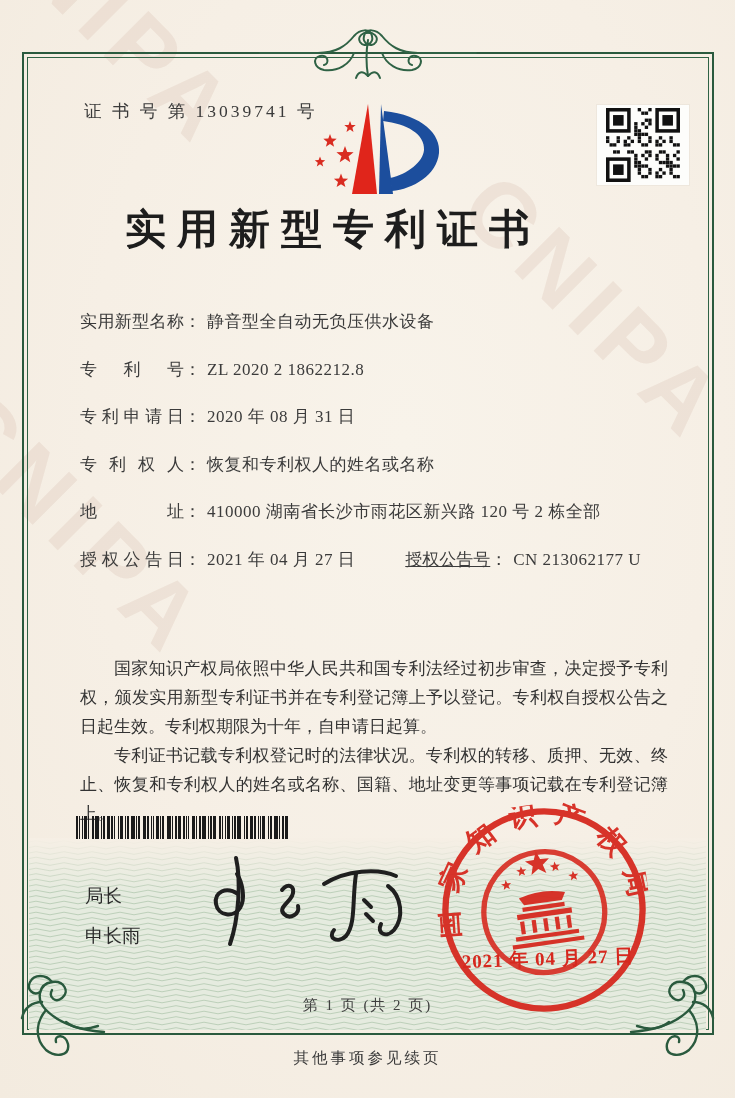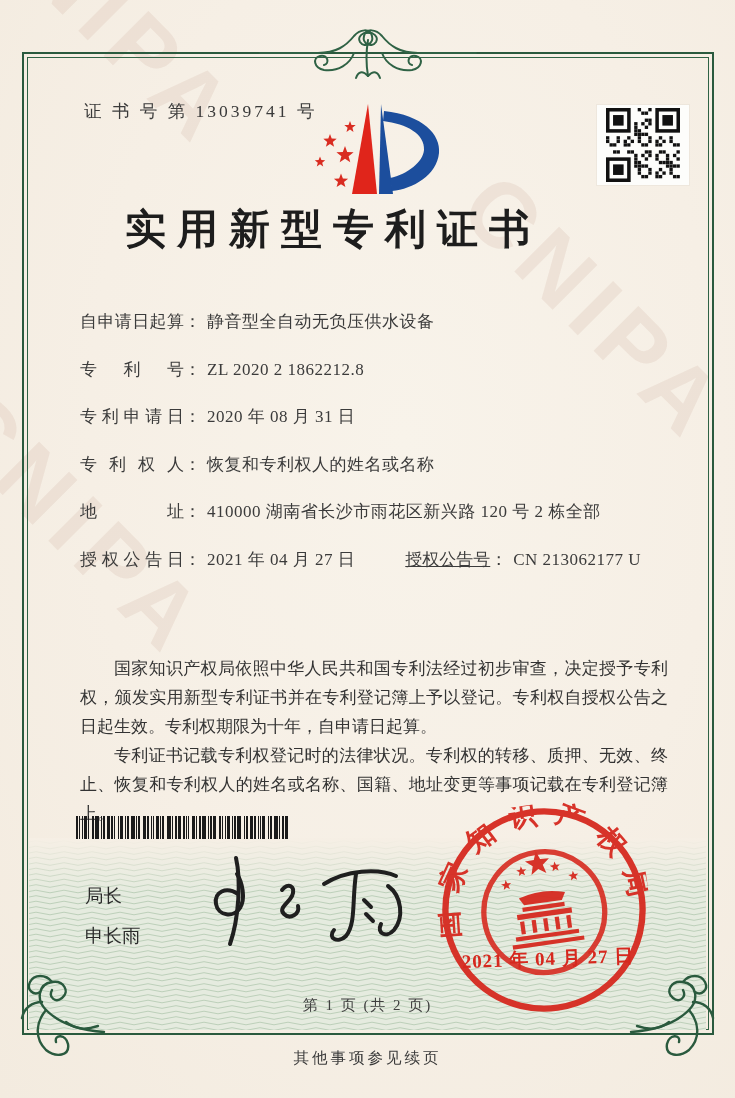--- a/index.html
+++ b/index.html
@@ -264,21 +264,21 @@
         <rect x="0" y="49.33333333333333" width="24.666666666666664" height="24.666666666666664" fill="#111"></rect>
         <rect x="3.5238095238095237" y="52.857142857142854" width="17.61904761904762" height="17.61904761904762" fill="#fdfdfb"></rect>
         <rect x="7.0476190476190474" y="56.38095238095238" width="10.571428571428571" height="10.571428571428571" fill="#111"></rect>
       </svg>
   </div>
 
   <div class="title">实用新型专利证书</div>
 
   <div class="fields">
     <div class="frow">
-      <span class="flabel">自申请日起算</span><span class="fcolon">：</span><span class="fvalue">静音型全自动无负压供水设备</span>
+      <span class="flabel">实用新型名称</span><span class="fcolon">：</span><span class="fvalue">静音型全自动无负压供水设备</span>
     </div>
     <div class="frow">
       <span class="flabel">专利号</span><span class="fcolon">：</span><span class="fvalue">ZL 2020 2 1862212.8</span>
     </div>
     <div class="frow">
       <span class="flabel">专利申请日</span><span class="fcolon">：</span><span class="fvalue">2020 年 08 月 31 日</span>
     </div>
     <div class="frow">
       <span class="flabel">专利权人</span><span class="fcolon">：</span><span class="fvalue">恢复和专利权人的姓名或名称</span>
     </div>

